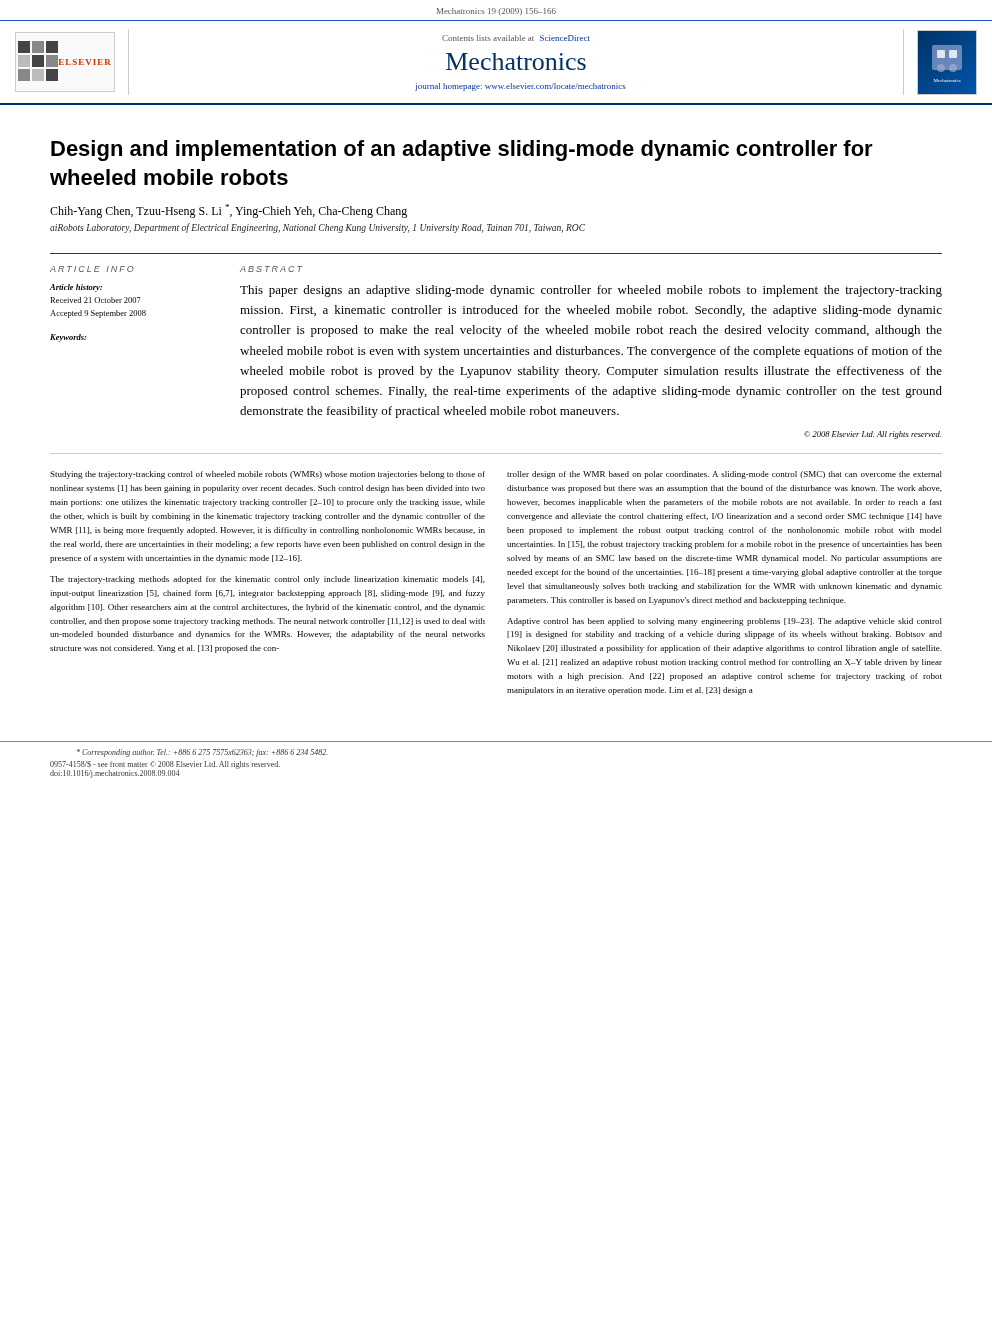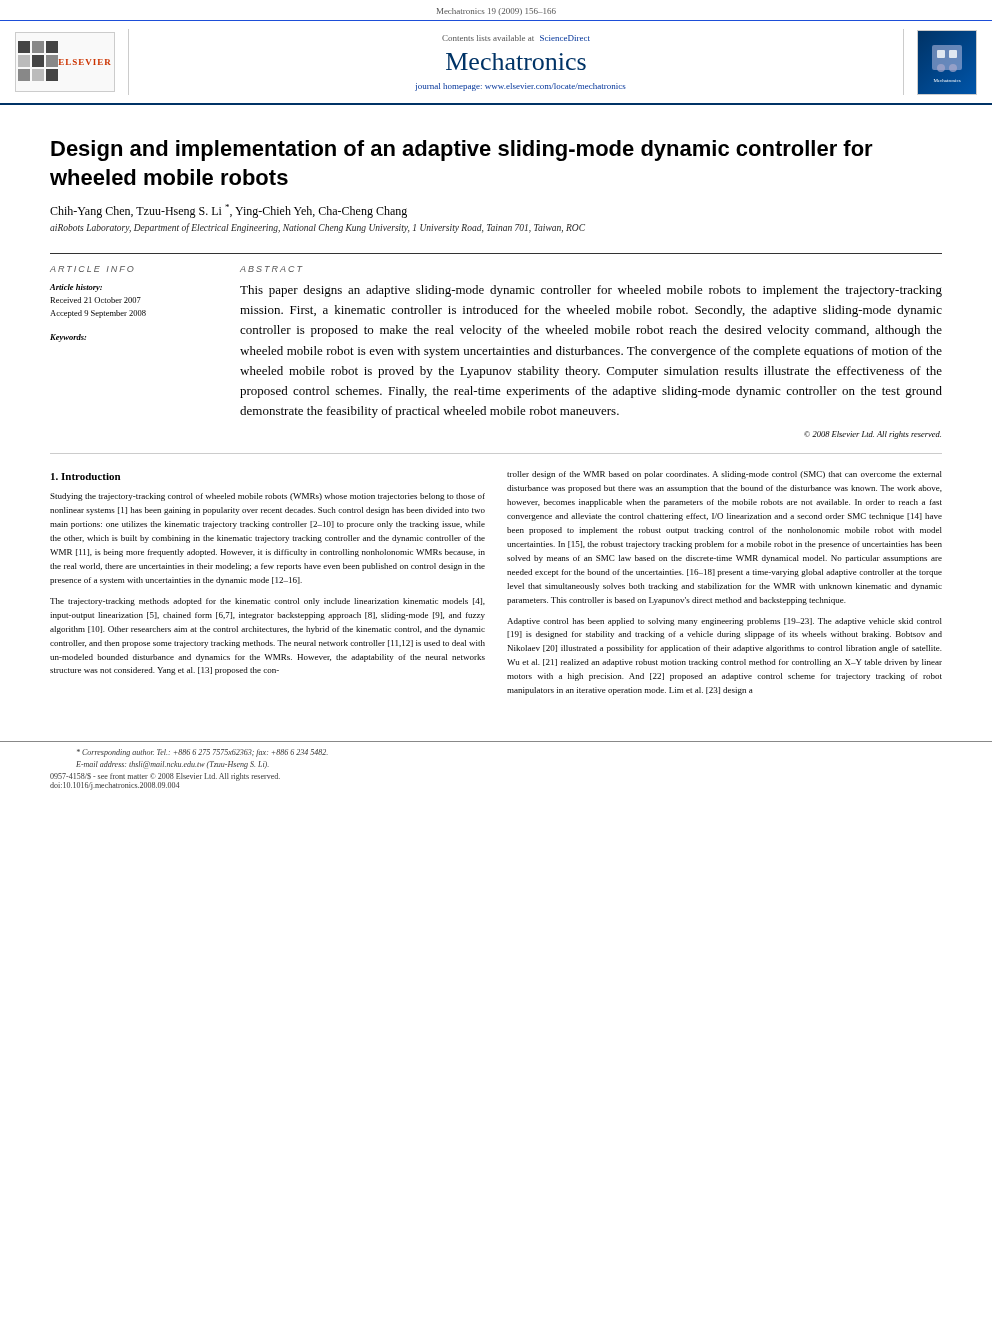--- a/index.html
+++ b/index.html
@@ -336,36 +336,31 @@
         <div class="abstract-text">This paper designs an adaptive sliding-mode dynamic controller for wheeled mobile robots to implement the trajectory-tracking mission. First, a kinematic controller is introduced for the wheeled mobile robot. Secondly, the adaptive sliding-mode dynamic controller is proposed to make the real velocity of the wheeled mobile robot reach the desired velocity command, although the wheeled mobile robot is even with system uncertainties and disturbances. The convergence of the complete equations of motion of the wheeled mobile robot is proved by the Lyapunov stability theory. Computer simulation results illustrate the effectiveness of the proposed control schemes. Finally, the real-time experiments of the adaptive sliding-mode dynamic controller on the test ground demonstrate the feasibility of practical wheeled mobile robot maneuvers.</div>
         <div class="copyright">© 2008 Elsevier Ltd. All rights reserved.</div>
       </div>
     </div>
 
     <hr class="section-divider">
 
     <div class="body-columns">
 
       <div class="body-col">
-        <div class="intro-heading">
-          <span class="section-label">1.</span>
-          <span>Introduction</span>
-        </div>
         <p>Studying the trajectory-tracking control of wheeled mobile robots (WMRs) whose motion trajectories belong to those of nonlinear systems [1] has been gaining in popularity over recent decades. Such control design has been divided into two main portions: one utilizes the kinematic trajectory tracking controller [2–10] to procure only the tracking issue, while the other, which is built by combining in the kinematic trajectory tracking controller and the dynamic controller of the WMR [11], is being more frequently adopted. However, it is difficulty in controlling nonholonomic WMRs because, in the real world, there are uncertainties in their modeling; a few reports have even been published on control design in the presence of a system with uncertainties in the dynamic mode [12–16].</p>
         <p>The trajectory-tracking methods adopted for the kinematic control only include linearization kinematic models [4], input-output linearization [5], chained form [6,7], integrator backstepping approach [8], sliding-mode [9], and fuzzy algorithm [10]. Other researchers aim at the control architectures, the hybrid of the kinematic control, and the dynamic controller, and then propose some trajectory tracking methods. The neural network controller [11,12] is used to deal with un-modeled bounded disturbance and dynamics for the WMRs. However, the adaptability of the neural networks structure was not considered. Yang et al. [13] proposed the con-</p>
       </div>
 
       <div class="body-col">
         <p>troller design of the WMR based on polar coordinates. A sliding-mode control (SMC) that can overcome the external disturbance was proposed but there was an assumption that the bound of the disturbance was known. The work above, however, becomes inapplicable when the parameters of the mobile robots are not available. In order to reach a fast convergence and alleviate the control chattering effect, I/O linearization and a second order SMC technique [14] have been proposed to implement the robust output tracking control of the nonholonomic mobile robot with model uncertainties. In [15], the robust trajectory tracking problem for a mobile robot in the presence of uncertainties has been solved by means of an SMC law based on the discrete-time WMR dynamical model. No particular assumptions are needed except for the bound of the uncertainties. [16–18] present a time-varying global adaptive controller at the torque level that simultaneously solves both tracking and stabilization for the WMR with unknown kinematic and dynamic parameters. This controller is based on Lyapunov's direct method and backstepping technique.</p>
         <p>Adaptive control has been applied to solving many engineering problems [19–23]. The adaptive vehicle skid control [19] is designed for stability and tracking of a vehicle during slippage of its wheels without braking. Bobtsov and Nikolaev [20] illustrated a possibility for application of their adaptive algorithms to control libration angle of satellite. Wu et al. [21] realized an adaptive robust motion tracking control method for controlling an X–Y table driven by linear motors with a high precision. And [22] proposed an adaptive control scheme for trajectory tracking of robot manipulators in an iterative operation mode. Lim et al. [23] design a</p>
       </div>
     </div>
 
   </div>
 
   <div class="footer">
     <div class="footnote">* Corresponding author. Tel.: +886 6 275 7575x62363; fax: +886 6 234 5482.</div>
-    <div class="footnote">E-mail address: thsli@mail.ncku.edu.tw (Tzuu-Hseng S. Li).</div>
     <div class="doi-line">0957-4158/$ - see front matter © 2008 Elsevier Ltd. All rights reserved.</div>
     <div class="doi-line">doi:10.1016/j.mechatronics.2008.09.004</div>
   </div>
 
 </div>
 
 </body></html>

